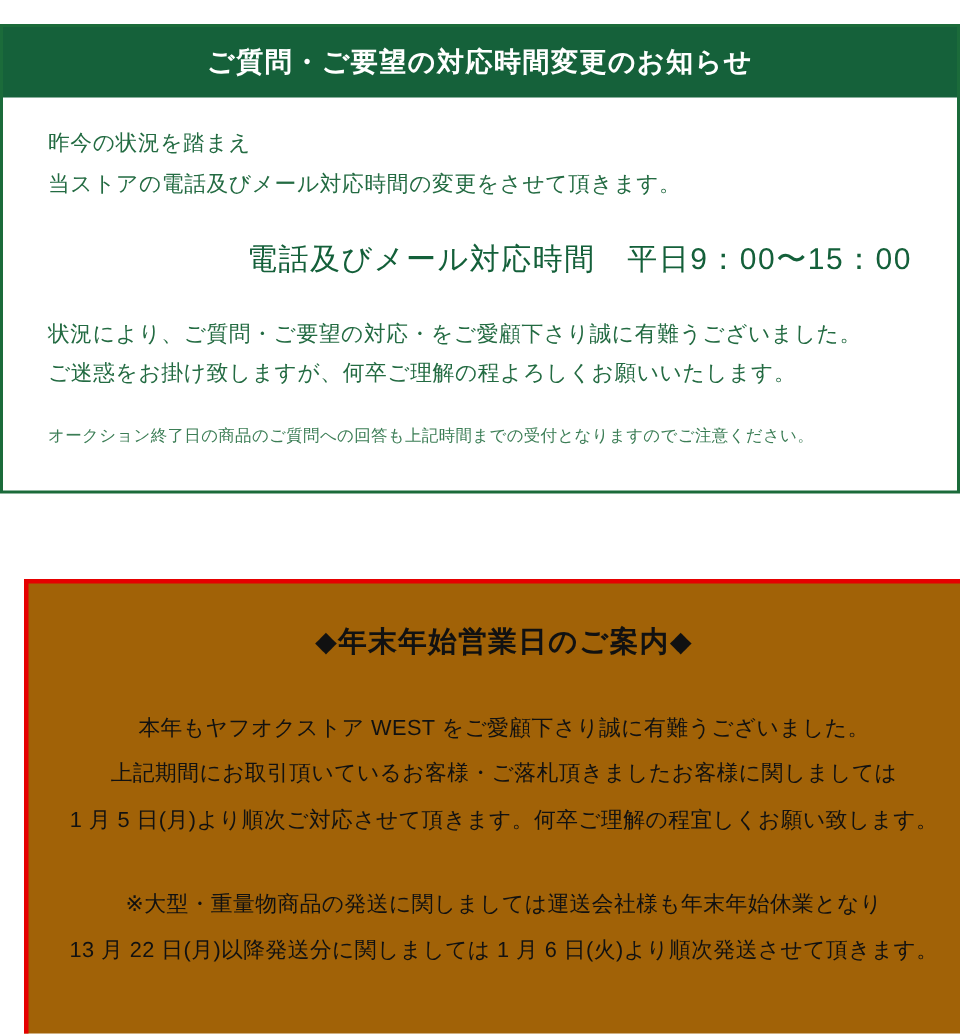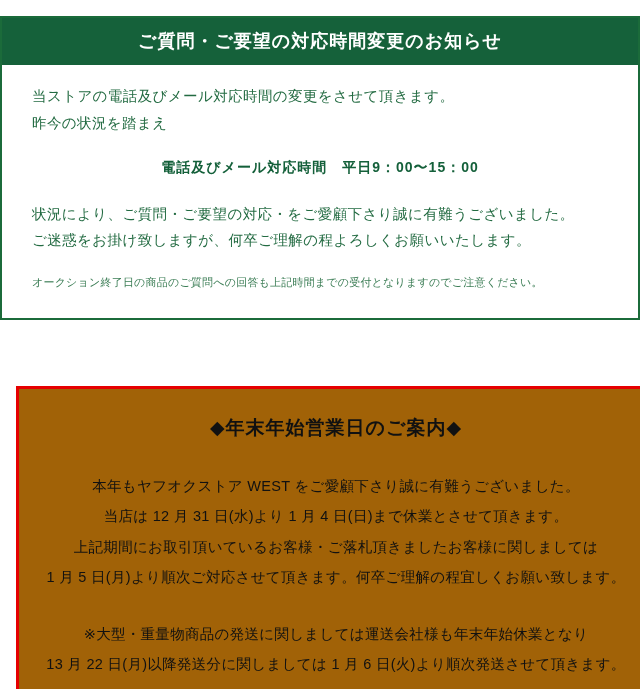--- a/index.html
+++ b/index.html
@@ -44,23 +44,23 @@
     padding: 18px 30px 26px 30px;
     color: #1d6b40;
   }
   .ng-line {
     font-size: 14.5px;
     line-height: 1.85;
     color: #236b42;
     letter-spacing: 0.4px;
   }
   .ng-hours {
-    text-align: center;
-    font-size: 14px;
-    font-weight: bold;
+    text-align: right;
+    font-size: 20px;
+    font-weight: normal;
     color: #14603a;
     margin: 22px 0 24px 0;
     letter-spacing: 1px;
   }
   .ng-small {
     font-size: 11px;
     color: #3b7d55;
     margin-top: 20px;
     letter-spacing: 0.2px;
     line-height: 1.6;
@@ -101,34 +101,33 @@
   }
 </style>
 </head>
 <body>
 
 <div class="page">
 
   <div class="notice-green">
     <div class="notice-green-header">ご質問・ご要望の対応時間変更のお知らせ</div>
     <div class="notice-green-body">
+      <div class="ng-line">昨今の状況を踏まえ</div>
       <div class="ng-line">当ストアの電話及びメール対応時間の変更をさせて頂きます。</div>
-      <div class="ng-line">昨今の状況を踏まえ</div>
       <div class="ng-hours">電話及びメール対応時間　平日9：00〜15：00</div>
       <div class="ng-line">状況により、ご質問・ご要望の対応・をご愛顧下さり誠に有難うございました。</div>
       <div class="ng-line">ご迷惑をお掛け致しますが、何卒ご理解の程よろしくお願いいたします。</div>
       <div class="ng-small">オークション終了日の商品のご質問への回答も上記時間までの受付となりますのでご注意ください。</div>
     </div>
   </div>
 
   <div class="notice-red">
     <div class="notice-red-inner">
       <div class="nr-title">◆年末年始営業日のご案内◆</div>
       <div class="nr-line">本年もヤフオクストア WEST をご愛顧下さり誠に有難うございました。</div>
-      <div class="nr-line">当店は 12 月 31 日(水)より 1 月 4 日(日)まで休業とさせて頂きます。</div>
       <div class="nr-line">上記期間にお取引頂いているお客様・ご落札頂きましたお客様に関しましては</div>
       <div class="nr-line">1 月 5 日(月)より順次ご対応させて頂きます。何卒ご理解の程宜しくお願い致します。</div>
       <div class="nr-gap"></div>
       <div class="nr-line">※大型・重量物商品の発送に関しましては運送会社様も年末年始休業となり</div>
       <div class="nr-line">13 月 22 日(月)以降発送分に関しましては 1 月 6 日(火)より順次発送させて頂きます。</div>
     </div>
   </div>
 
 </div>
 

